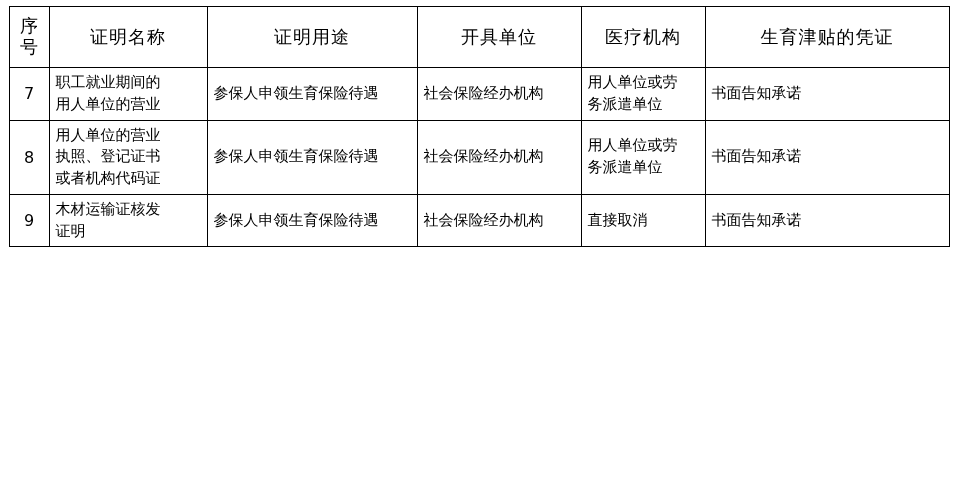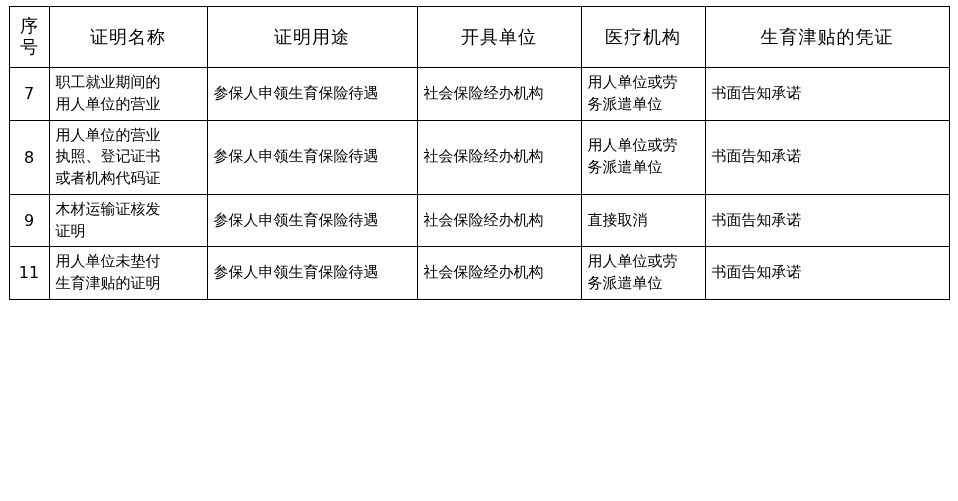--- a/index.html
+++ b/index.html
@@ -123,25 +123,15 @@
       </tr>
       <tr>
         <td class="cell-no nowrap-break">9</td>
         <td class="cell-name nowrap-break">木材运输证核发
 证明</td>
         <td class="cell-use nowrap-break">参保人申领生育保险待遇</td>
         <td class="cell-req nowrap-break">社会保险经办机构</td>
         <td class="cell-issue nowrap-break">直接取消</td>
         <td class="cell-after nowrap-break">书面告知承诺</td>
       </tr>
-      <tr>
-        <td class="cell-no nowrap-break">11</td>
-        <td class="cell-name nowrap-break">用人单位未垫付
-生育津贴的证明</td>
-        <td class="cell-use nowrap-break">参保人申领生育保险待遇</td>
-        <td class="cell-req nowrap-break">社会保险经办机构</td>
-        <td class="cell-issue nowrap-break">用人单位或劳
-务派遣单位</td>
-        <td class="cell-after nowrap-break">书面告知承诺</td>
-      </tr>
     </tbody>
   </table>
 </div>
 
 </body></html>

